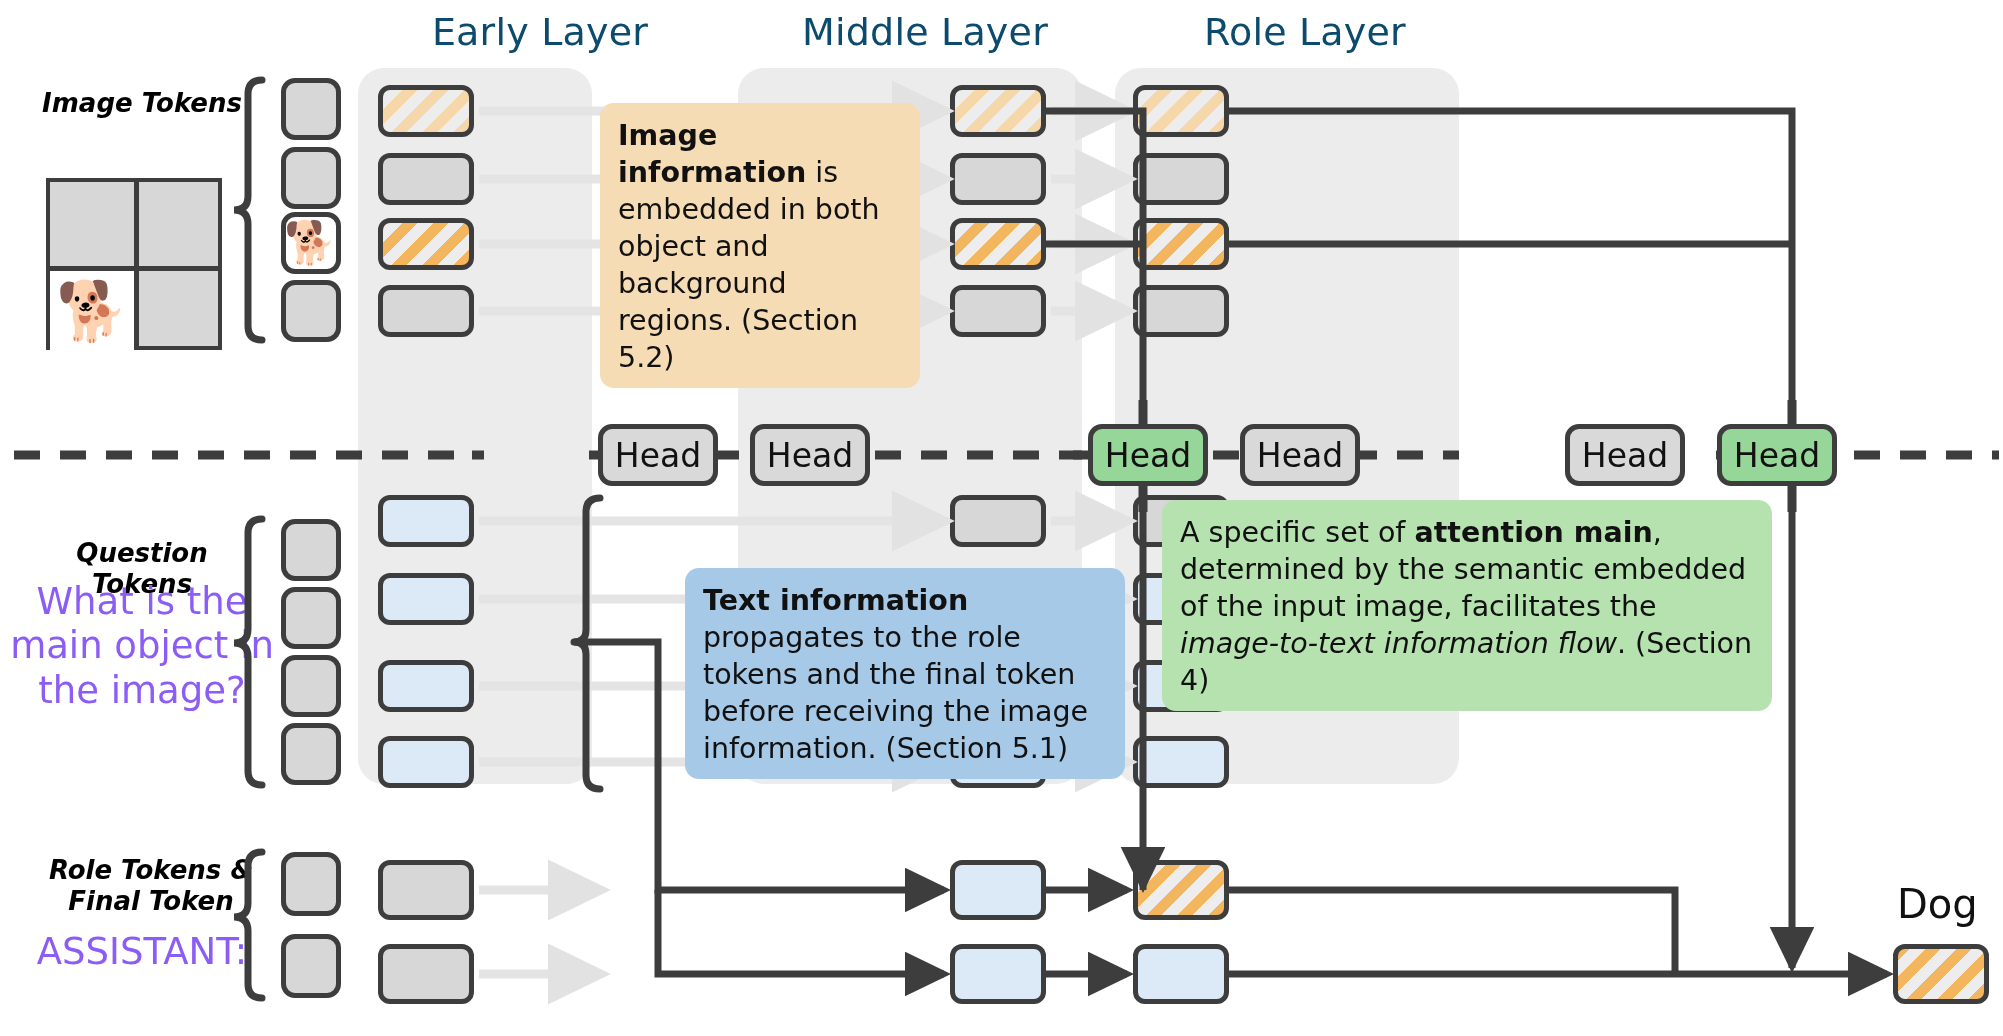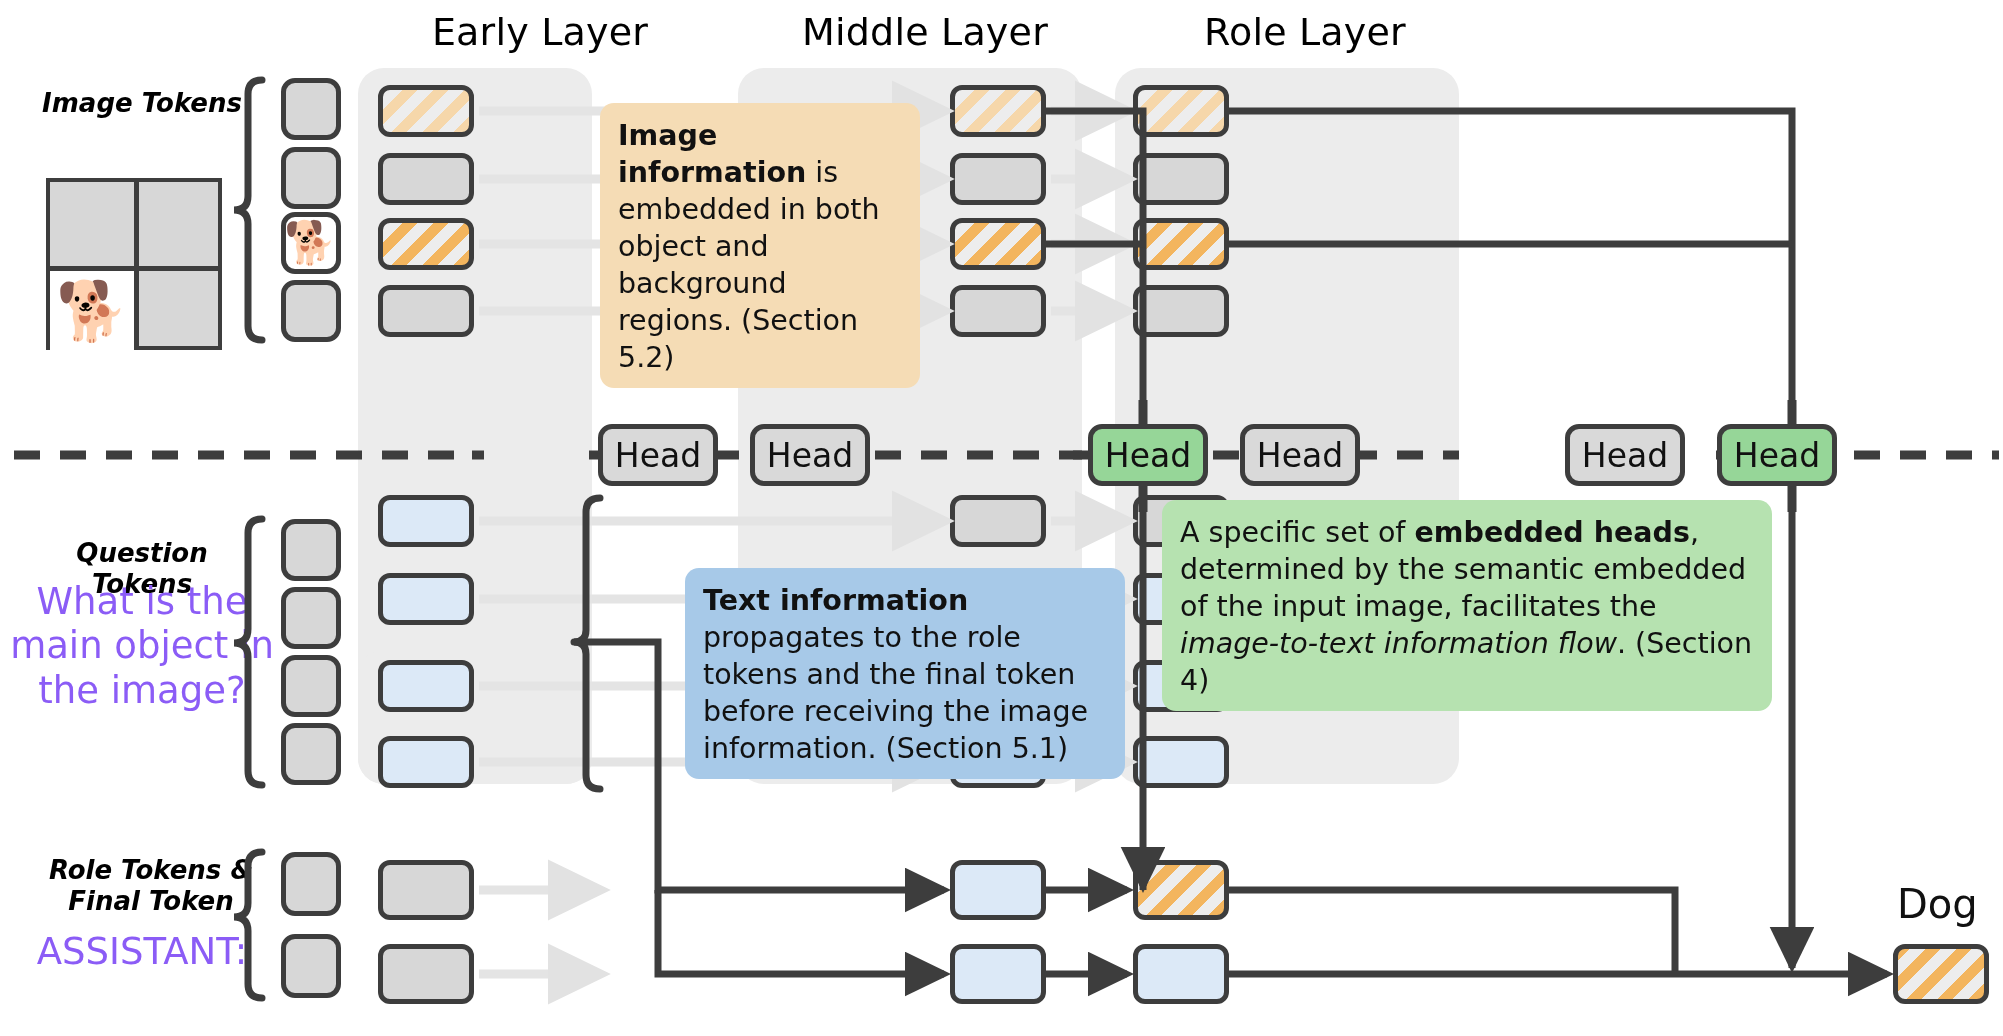--- a/index.html
+++ b/index.html
@@ -3,21 +3,21 @@
 <meta charset="utf-8">
 <style>
   html,body{margin:0;padding:0;background:#ffffff;}
   body{font-family:"DejaVu Sans", sans-serif;}
   #stage{position:relative;width:2003px;height:1036px;background:#fff;overflow:hidden;}
 
   
   .col-title{
     position:absolute;text-align:center;
     font-family:"DejaVu Sans", sans-serif;
-    font-size:38px;color:#000000;letter-spacing:.2px;white-space:nowrap;
+    font-size:38px;color:#0c4a6e;letter-spacing:.2px;white-space:nowrap;
   }
 
   
   .panel{position:absolute;background:#ececec;border-radius:26px;}
 
   
   .tok{
     position:absolute;box-sizing:border-box;
     border:5px solid #3d3d3d;border-radius:12px;background:#d7d7d7;
   }
@@ -286,16 +286,16 @@
 
   <div class="callout orange" style="left:600px;top:103px;width:320px;">
     <b>Image information</b><span> is embedded in both object and background regions. (Section 5.2)</span>
   </div>
 
   <div class="callout blue" style="left:685px;top:568px;width:440px;">
     <b>Text information</b><span> propagates to the role tokens and the final token before receiving the image information. (Section 5.1)</span>
   </div>
 
   <div class="callout green" style="left:1162px;top:500px;width:610px;">
-    <span>A specific set of </span><b>embedded heads</b><span>, determined by the semantic embedded of the input image, facilitates the </span><i>image-to-text information flow</i><span>. (Section 4)</span>
+    <span>A specific set of </span><b>attention main</b><span>, determined by the semantic embedded of the input image, facilitates the </span><i>image-to-text information flow</i><span>. (Section 4)</span>
   </div>
 
 </div>
 
 </body></html>

